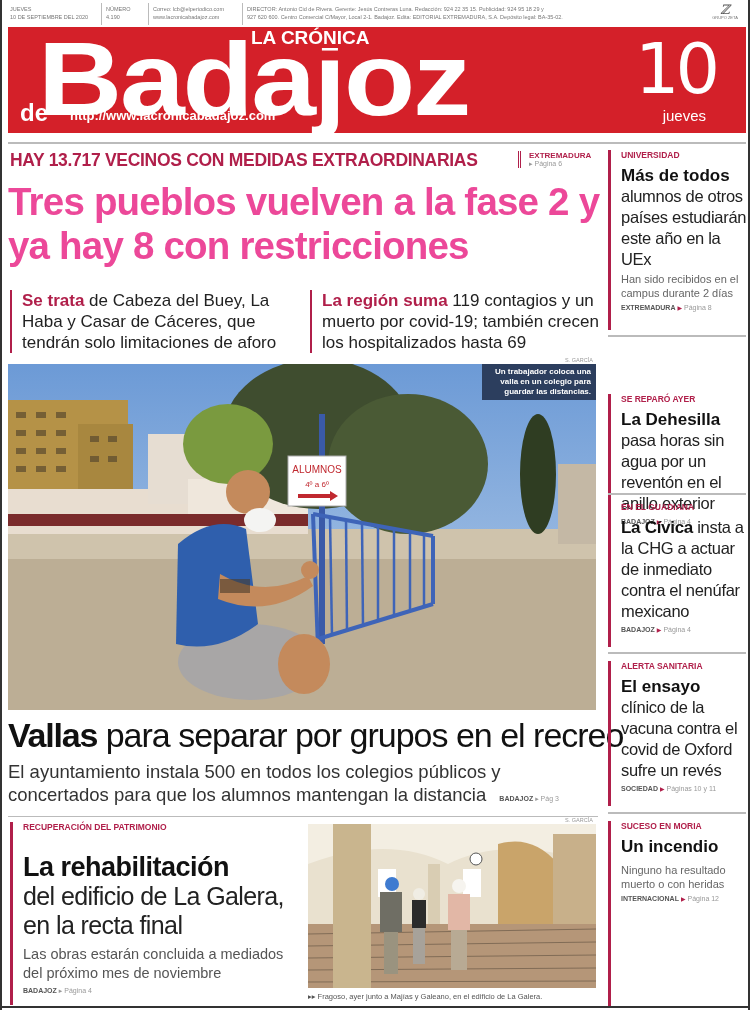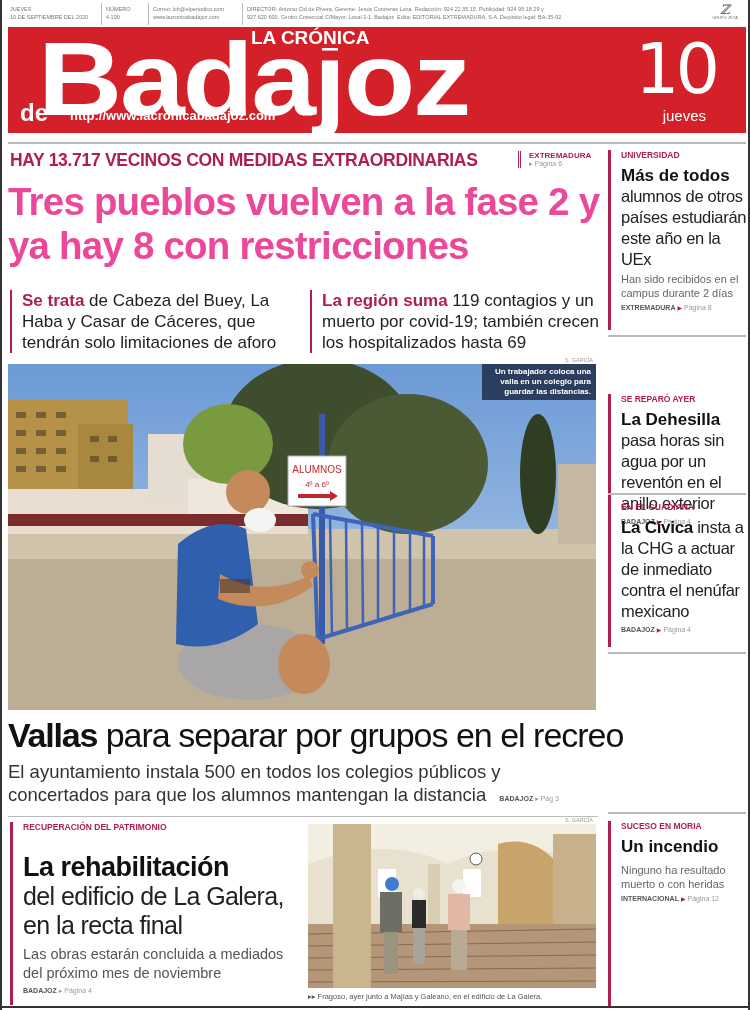--- a/index.html
+++ b/index.html
@@ -286,20 +286,26 @@
   </div>
   <div class="rsep" style="top:493px;"></div>
 
   <div class="rail" style="top:502px; height:145px;">
     <div class="kicker">EN EL GUADIANA</div>
     <div class="r-body" style="margin-top:5px;"><b style="font-size:17px;color:#111;">La Cívica</b><span> insta a la CHG a actuar de inmediato contra el nenúfar mexicano</span></div>
     <div class="ref"><b>BADAJOZ</b> <span class="tri">▶</span> <span>Página 4</span></div>
   </div>
   <div class="rsep" style="top:652px;"></div>
 
+  <div class="rail" style="top:661px; height:145px;">
+    <div class="kicker">ALERTA SANITARIA</div>
+    <div class="r-head">El ensayo</div>
+    <div class="r-body">clínico de la vacuna contra el covid de Oxford sufre un revés</div>
+    <div class="ref"><b>SOCIEDAD</b> <span class="tri">▶</span> <span>Páginas 10 y 11</span></div>
+  </div>
   <div class="rsep" style="top:812px;"></div>
 
   <div class="rail" style="top:821px; height:185px;">
     <div class="kicker">SUCESO EN MORIA</div>
     <div class="r-head">Un incendio</div>
     <div class="r-sum" style="margin-top:6px;">Ninguno ha resultado muerto o con heridas</div>
     <div class="ref"><b>INTERNACIONAL</b> <span class="tri">▶</span> <span>Página 12</span></div>
   </div>
 
   <div class="rule" style="left:0; top:1006px; width:750px; height:2px; background:#333;"></div>

